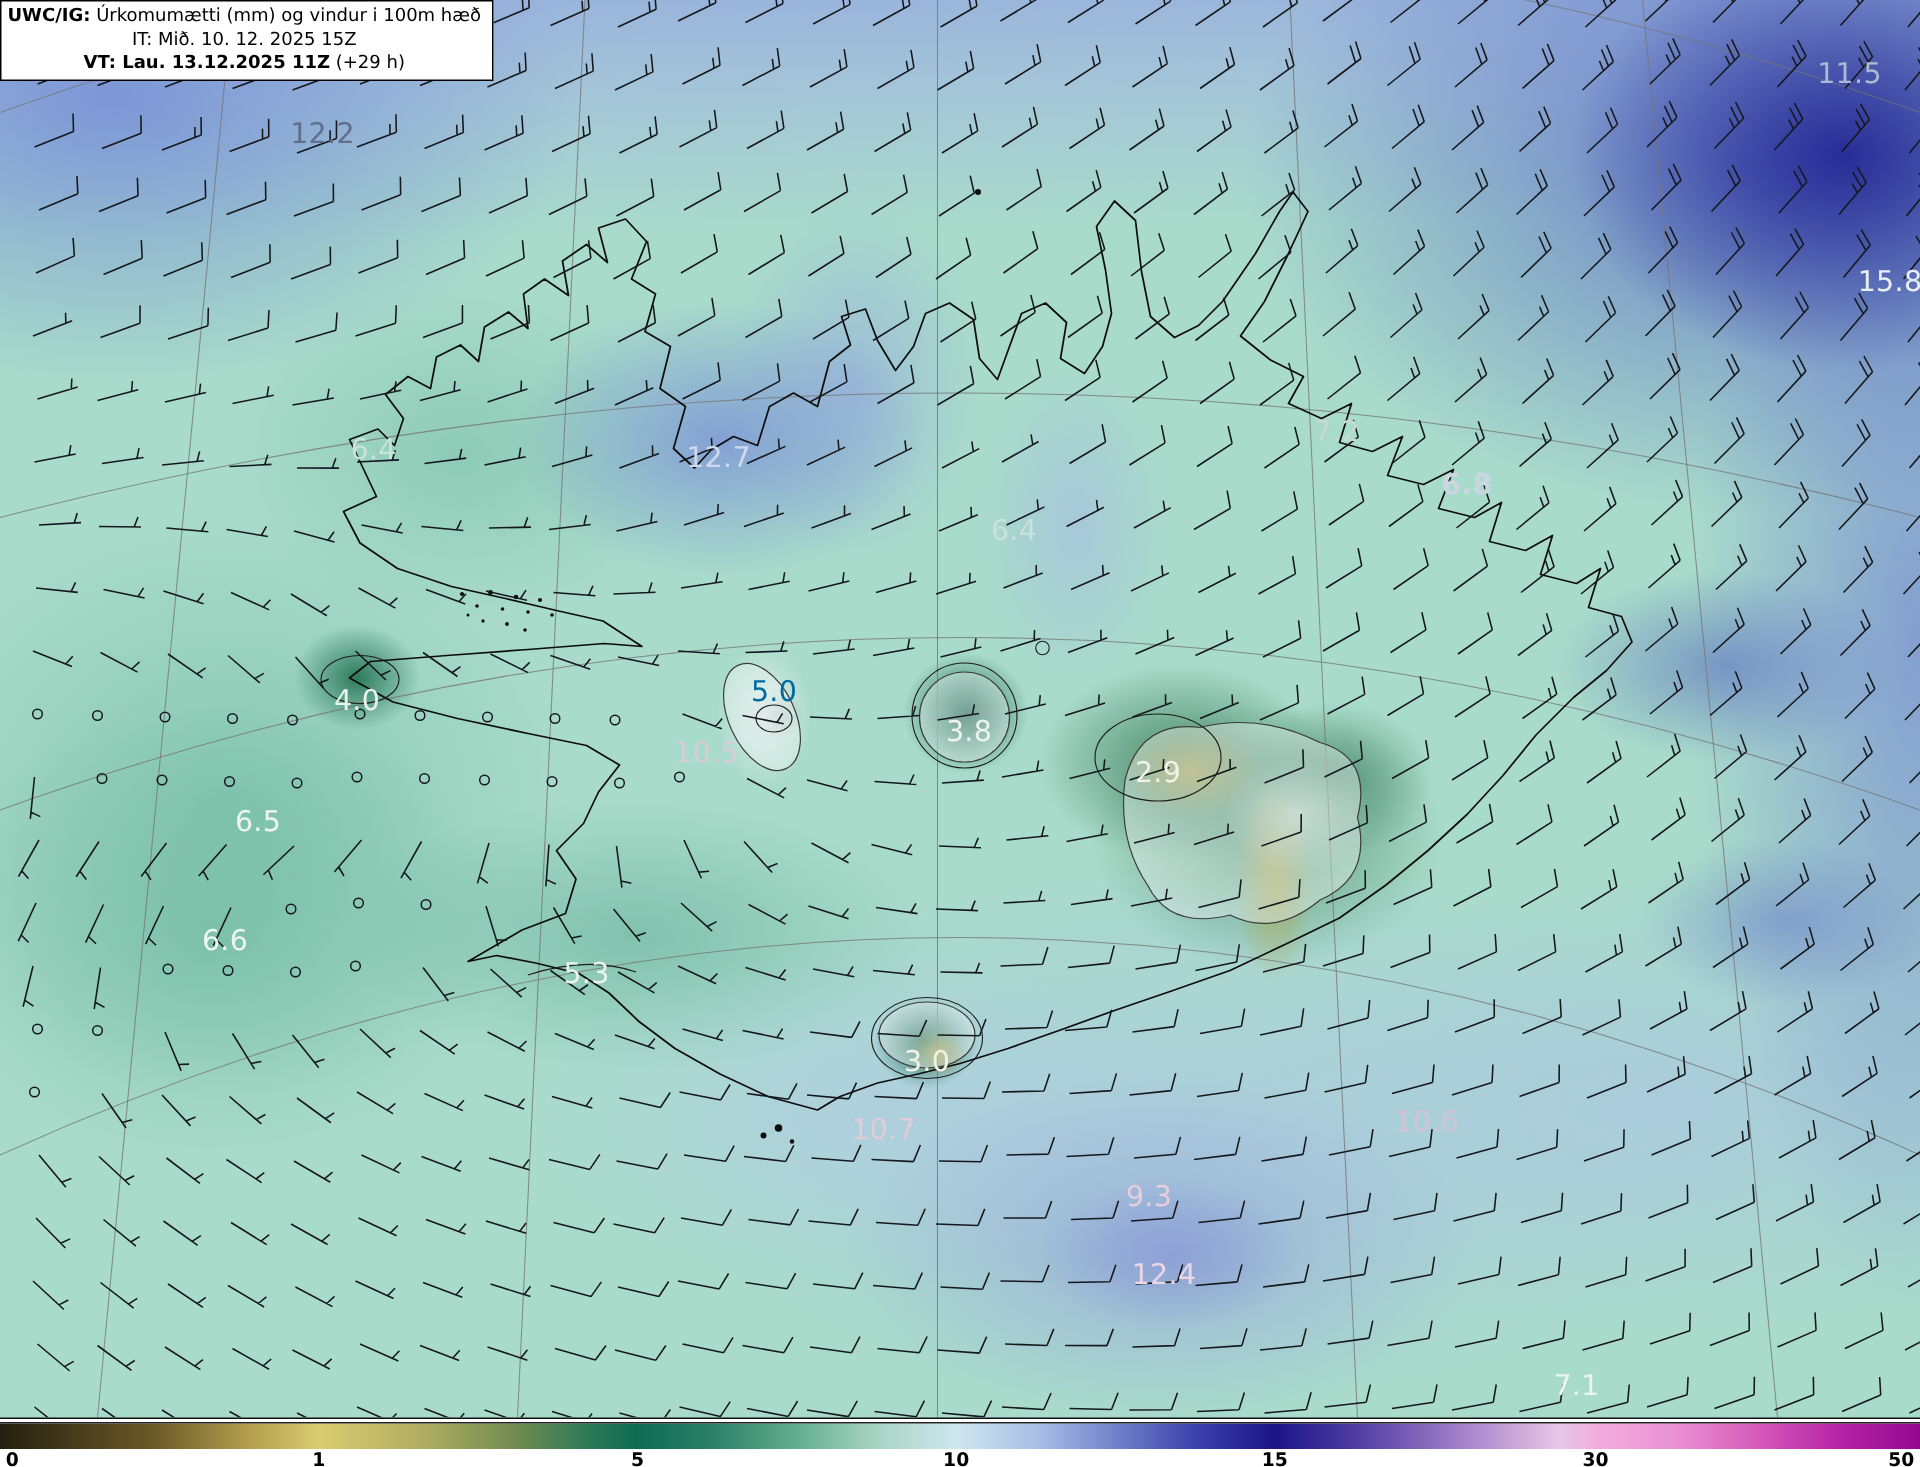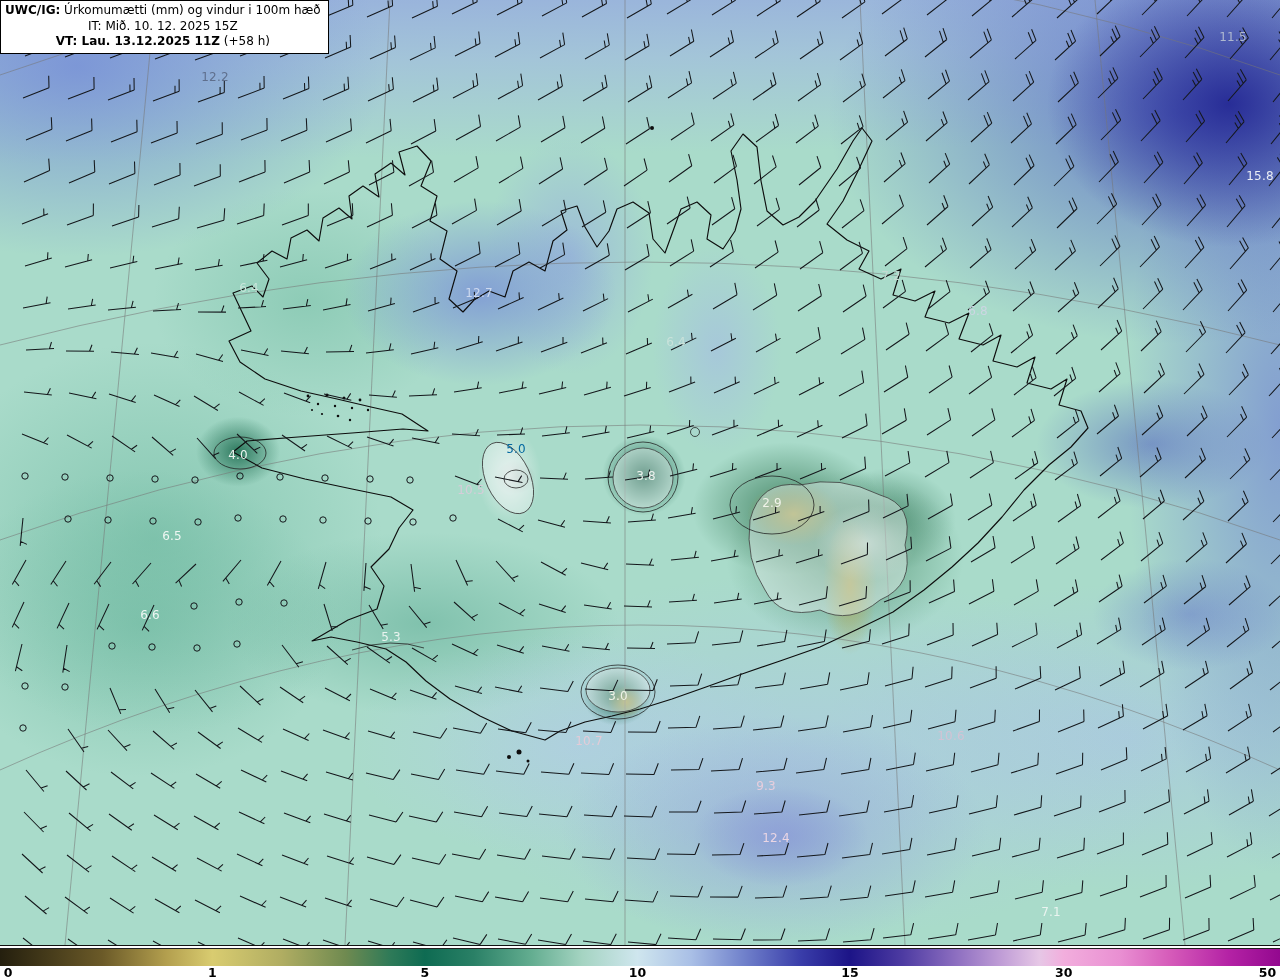--- a/index.html
+++ b/index.html
@@ -52,21 +52,21 @@
   }
 
   svg.overlay{position:absolute;inset:0;}
   .coast{fill:none;stroke:#0d0d0d;stroke-width:1.15;stroke-linejoin:round;}
   .glacier{fill:rgba(240,246,246,.4);stroke:#3c3c3c;stroke-width:.8;}
   .contour{fill:none;stroke:#1c1c1c;stroke-width:.75;}
   .grat{fill:none;stroke:#767676;stroke-width:.7;opacity:.8;}
   .isl{fill:#0d0d0d;}
 
   
-  .plabel{position:absolute;font-size:12px;letter-spacing:.2px;transform:translate(-50%,-50%);white-space:nowrap;}
+  .plabel{position:absolute;font-size:19px;letter-spacing:.2px;transform:translate(-50%,-50%);white-space:nowrap;margin-top:12px;}
 
   
   .titlebox{position:absolute;left:0;top:0;background:#fff;border:1px solid #000;
     padding:2px 7px 3px 4px;font-size:12px;line-height:1.3;color:#000;z-index:5;text-align:center;}
   .titlebox b{font-weight:bold;}
 
   
   .colorbar{position:absolute;left:0;top:946px;width:1280px;height:32px;background:#fff;}
   .cbar{position:absolute;left:0;top:2px;width:1280px;height:17px;border-top:1px solid #222;}
   .ctick{position:absolute;top:19px;font-size:12.5px;font-weight:bold;color:#000;}
@@ -186,42 +186,42 @@
         </g>
     </svg>
 
     <div id="plabels">
         <div class="plabel" style="left: 215px; top: 77px; color: rgb(95, 111, 141);">12.2</div>
         <div class="plabel" style="left: 1233px; top: 37px; color: rgb(174, 184, 208);">11.5</div>
         <div class="plabel" style="left: 1260px; top: 176px; color: rgb(233, 237, 245);">15.8</div>
         <div class="plabel" style="left: 249px; top: 288px; color: rgb(200, 228, 218);">6.4</div>
         <div class="plabel" style="left: 479px; top: 293px; color: rgb(205, 217, 239);">12.7</div>
         <div class="plabel" style="left: 891px; top: 276px; color: rgb(198, 217, 210);">7.2</div>
-        <div class="plabel" style="left: 978px; top: 311px; color: rgb(204, 214, 226);">6.8</div>
+        <div class="plabel" style="left: 978px; top: 311px; color: rgb(204, 214, 226); font-weight: bold;">6.8</div>
         <div class="plabel" style="left: 676px; top: 342px; color: rgb(201, 226, 218);">6.4</div>
         <div class="plabel" style="left: 238px; top: 455px; color: rgb(233, 243, 238);">4.0</div>
         <div class="plabel" style="left: 471px; top: 490px; color: rgb(214, 205, 217);">10.5</div>
         <div class="plabel" style="left: 516px; top: 449px; color: #0369a1;">5.0</div>
         <div class="plabel" style="left: 646px; top: 476px; color: rgb(236, 242, 238);">3.8</div>
         <div class="plabel" style="left: 772px; top: 503px; color: rgb(240, 243, 233);">2.9</div>
         <div class="plabel" style="left: 172px; top: 536px; color: rgb(238, 246, 242); text-align: center;">6.5</div>
         <div class="plabel" style="left: 150px; top: 615px; color: rgb(238, 246, 242);">6.6</div>
         <div class="plabel" style="left: 391px; top: 637px; color: rgb(233, 243, 239);">5.3</div>
         <div class="plabel" style="left: 618px; top: 696px; color: rgb(239, 243, 231);">3.0</div>
         <div class="plabel" style="left: 589px; top: 741px; color: rgb(227, 203, 215);">10.7</div>
         <div class="plabel" style="left: 766px; top: 786px; color: rgb(230, 206, 221);">9.3</div>
         <div class="plabel" style="left: 776px; top: 838px; color: rgb(234, 214, 228); text-align: center;">12.4</div>
         <div class="plabel" style="left: 951px; top: 736px; color: rgb(210, 195, 212);">10.6</div>
         <div class="plabel" style="left: 1051px; top: 912px; color: rgb(234, 244, 240);">7.1</div>
       </div>
 
     <div class="titlebox">
       <div><b>UWC/IG:</b><span> Úrkomumætti (mm) og vindur i 100m hæð</span></div>
       <div>IT: Mið. 10. 12. 2025 15Z</div>
-      <div><b>VT: Lau. 13.12.2025 11Z</b><span> (+58 h)</span></div>
+      <div><b>VT: Lau. 13.12.2025 11Z</b><span> (+29 h)</span></div>
     </div>
   </div>
 
   <div class="colorbar">
     <div class="cbar" id="cbar" style="background: linear-gradient(90deg, rgb(36, 31, 14) 0%, rgb(107, 90, 40) 8%, rgb(179, 159, 78) 13%, rgb(217, 204, 112) 16.6%, rgb(176, 173, 98) 22%, rgb(111, 138, 80) 27%, rgb(46, 122, 88) 30.5%, rgb(14, 107, 82) 33.2%, rgb(42, 128, 102) 37%, rgb(99, 173, 144) 41.5%, rgb(165, 212, 194) 45.5%, rgb(207, 230, 238) 49.8%, rgb(169, 191, 230) 54%, rgb(114, 131, 204) 58%, rgb(58, 62, 170) 62.5%, rgb(28, 20, 135) 66.4%, rgb(77, 59, 162) 70.5%, rgb(138, 108, 191) 74.5%, rgb(189, 154, 213) 78%, rgb(230, 199, 230) 81.2%, rgb(242, 174, 221) 83.1%, rgb(233, 143, 210) 87.5%, rgb(213, 90, 185) 91.5%, rgb(180, 34, 165) 96%, rgb(147, 8, 143) 100%);"></div>
     <div id="cticks">
         <span class="ctick" style="left: 0.3%; transform: none;">0</span>
         <span class="ctick" style="left: 16.6%; transform: translateX(-50%);">1</span>
         <span class="ctick" style="left: 33.2%; transform: translateX(-50%);">5</span>
         <span class="ctick" style="left: 49.8%; transform: translateX(-50%);">10</span>

